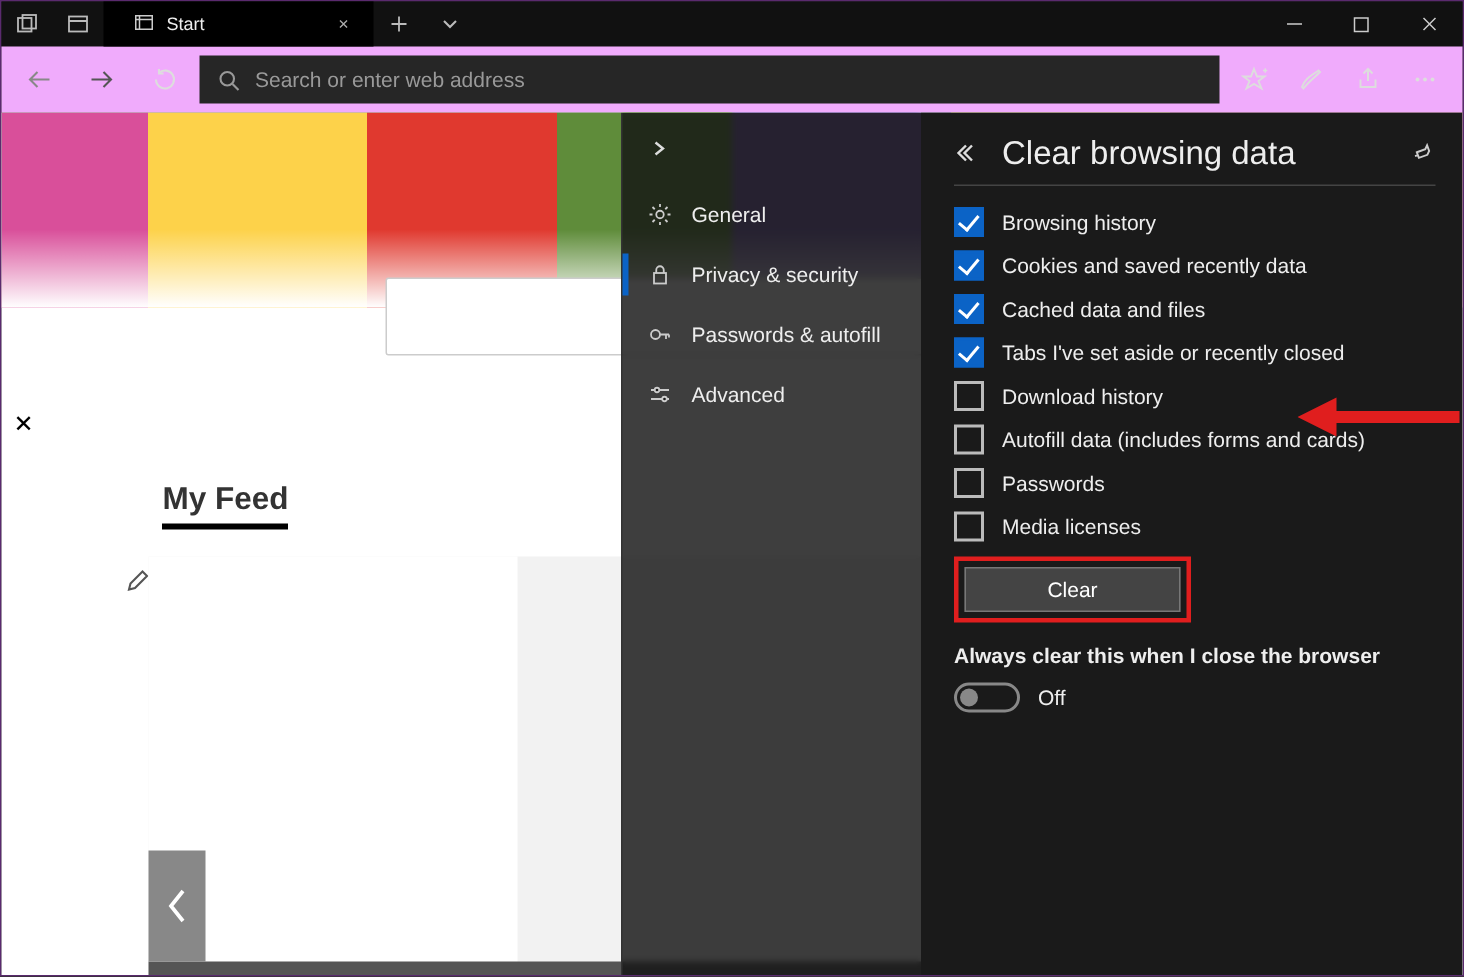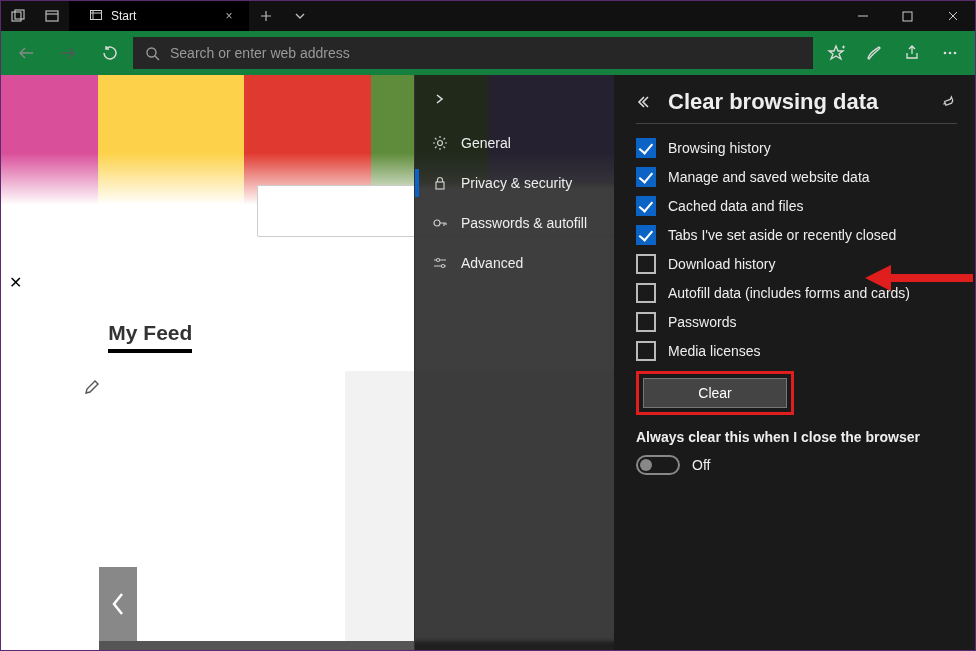--- a/index.html
+++ b/index.html
@@ -32,21 +32,21 @@
   .tab .tab-title { flex: 1; }
   .tab .close { width: 20px; text-align: center; color: #aaa; }
   .tab-actions { display: flex; align-items: center; }
   .tab-actions .tbtn { width: 34px; height:30px; display:flex; align-items:center; justify-content:center; color:#bbb;}
   .titlebar .spacer { flex: 1; }
   .win-btns { display: flex; }
   .win-btn { width: 45px; height:30px; display:flex; align-items:center; justify-content:center; color:#ccc;}
 
   
   .addressbar {
-    height: 44px; background: #15803d; display: flex; align-items: center;
+    height: 44px; background: #f0abfc; display: flex; align-items: center;
     padding: 0 6px; gap: 4px; color:#ccc;
   }
   .nav-btn { width:38px; height:40px; display:flex; align-items:center; justify-content:center; color:#888;}
   .nav-btn.enabled { color:#ddd; }
   .addr-input {
     flex: 1; height: 32px; background: #262626;
     display:flex; align-items:center; gap:10px; padding: 0 12px; color:#999;
     font-size: 14px;
   }
   .right-icons { display:flex; }
@@ -104,21 +104,21 @@
   }
   .smenu-item .sicon { width:18px; display:flex; justify-content:center; color:#ccc;}
 
   
   .cbd {
     position:absolute; left:613px; right:0; top:0; bottom:0;
     background:#1a1a1a; color:#eee; padding: 14px 18px 10px 22px;
     font-size:14px; overflow:hidden;
   }
   .cbd-header { display:flex; align-items:center; gap:14px; margin-bottom:8px;}
-  .cbd-header .title { font-size:22px; font-weight:700; flex:1;}
+  .cbd-header .title { font-size:22px; font-weight:400; flex:1;}
   .cbd hr { border:0; border-top:1px solid #444; margin-bottom:14px;}
   .cb-row { display:flex; align-items:flex-start; gap:12px; margin:9px 0;}
   .cb-box {
     width:20px; height:20px; border:2px solid #bbb; background:transparent; flex:0 0 20px;
     display:flex; align-items:center; justify-content:center;
   }
   .cb-box.checked { background:#0b63c6; border-color:#0b63c6;}
   .cb-box.checked::after {
     content:""; width:6px; height:11px; border:solid #fff; border-width:0 2px 2px 0;
     transform: rotate(40deg) translate(-1px,-1px);
@@ -354,21 +354,21 @@
         </span>
       </div>
       <hr>
       <div id="cbd-list">
           <div class="cb-row">
             <span class="cb-box checked"></span>
             <span class="cb-label">Browsing history</span>
           </div>
           <div class="cb-row">
             <span class="cb-box checked"></span>
-            <span class="cb-label">Manage and saved website data</span>
+            <span class="cb-label">Cookies and saved recently data</span>
           </div>
           <div class="cb-row">
             <span class="cb-box checked"></span>
             <span class="cb-label">Cached data and files</span>
           </div>
           <div class="cb-row">
             <span class="cb-box checked"></span>
             <span class="cb-label">Tabs I've set aside or recently closed</span>
           </div>
           <div class="cb-row">

